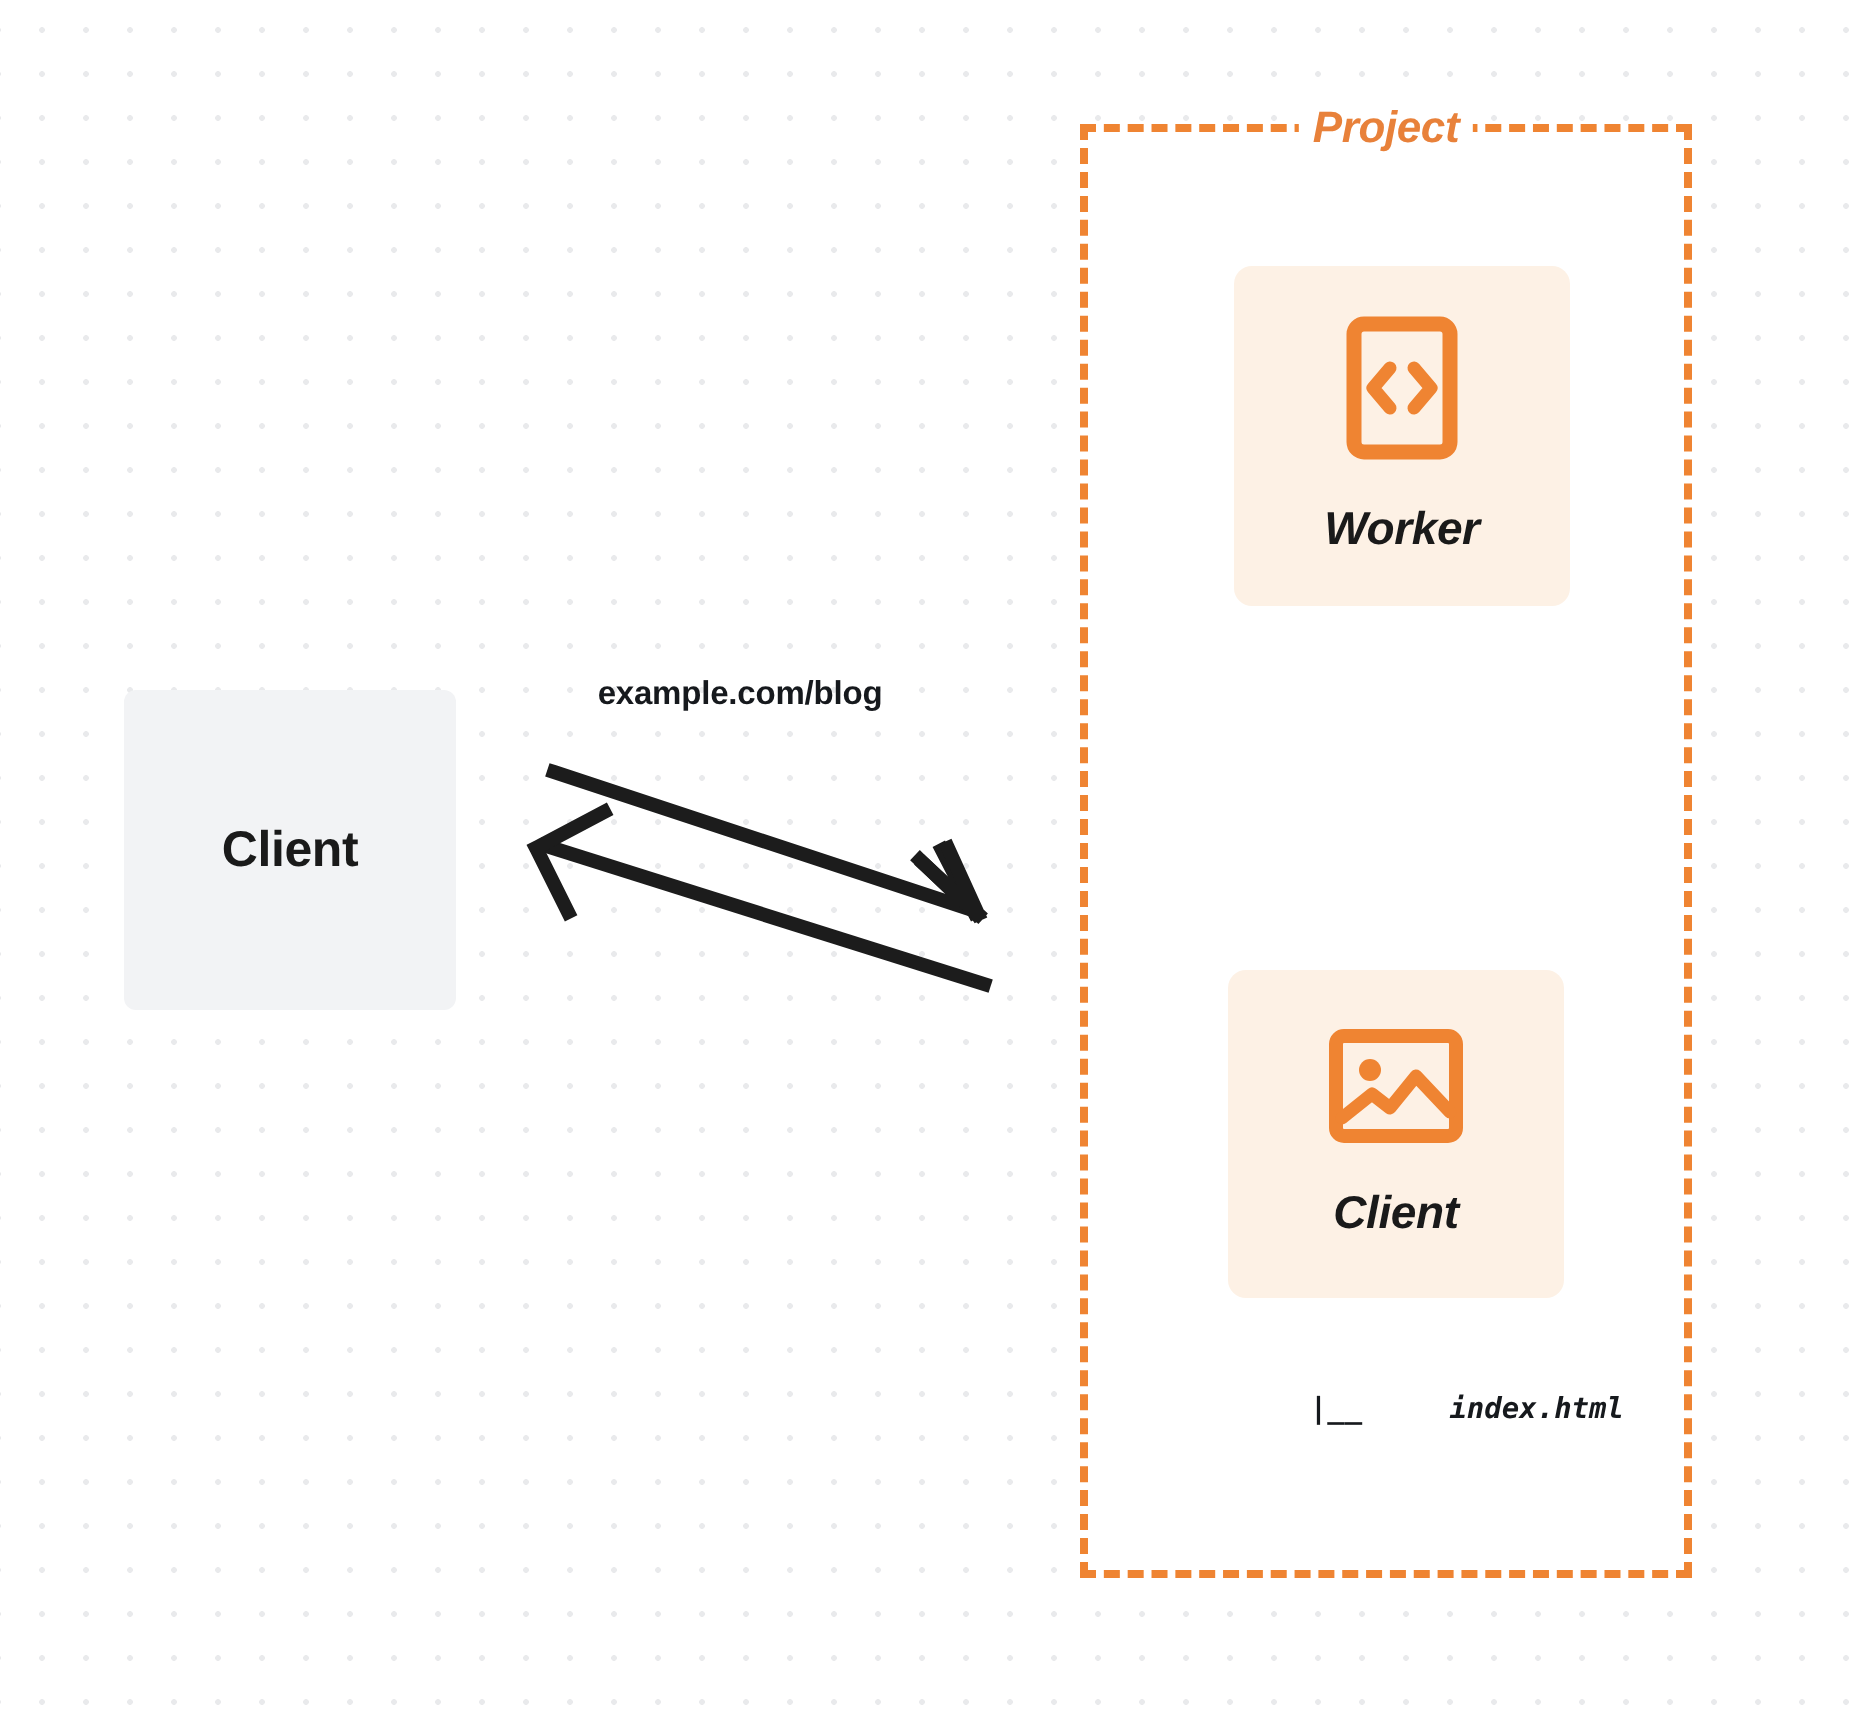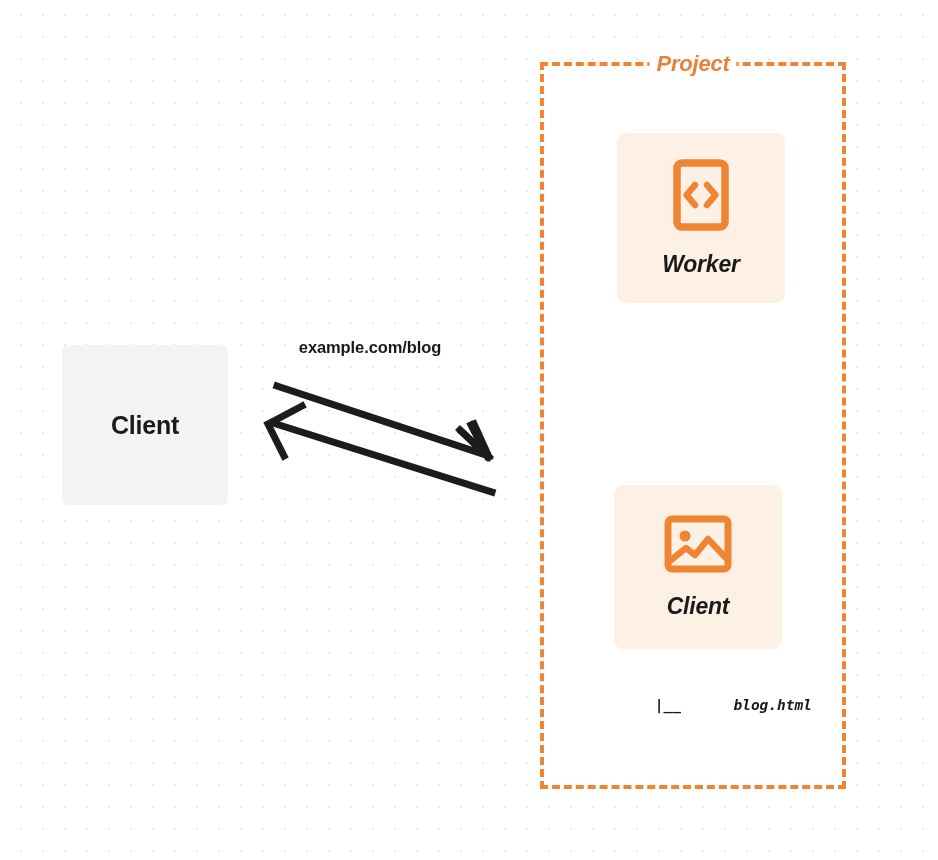--- a/index.html
+++ b/index.html
@@ -197,18 +197,18 @@
         <svg width="68" height="58" viewBox="0 0 68 58" fill="none">
           <rect x="4" y="4" width="60" height="50" rx="4" ry="4" stroke="#ef8432" stroke-width="7" fill="none"></rect>
           <circle cx="21" cy="21" r="5.5" fill="#ef8432"></circle>
           <path d="M 7 45 L 22 33 L 31 40 L 44 24 L 61 42" stroke="#ef8432" stroke-width="6.5" stroke-linecap="round" stroke-linejoin="round" fill="none"></path>
         </svg>
       </span>
       <span class="card-label">Client</span>
     </div>
 
     <div class="file-tree">
-      <span class="tree-line">|__      blog.html</span>
+      <span class="tree-line">|__     index.html</span>
       
     </div>
   </div>
 
 </div>
 
 </body></html>

